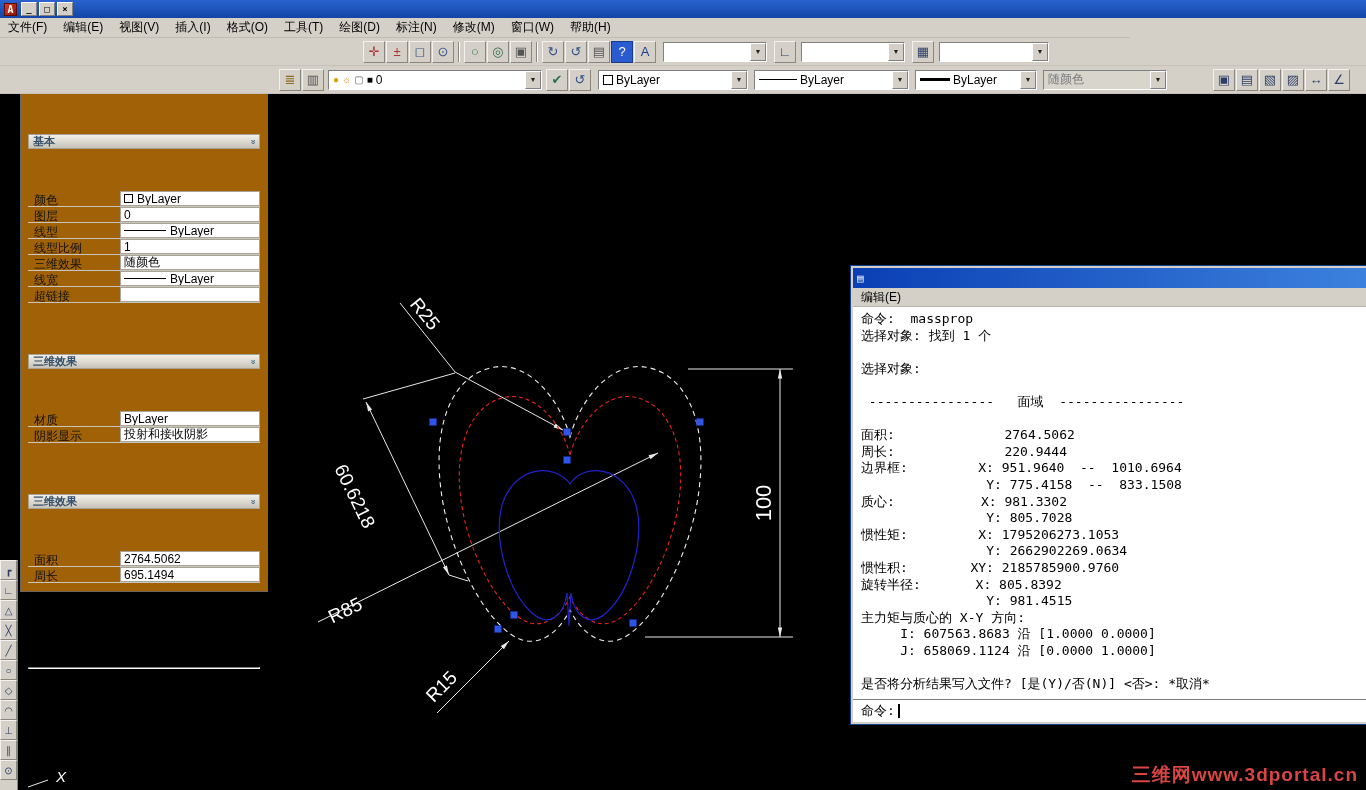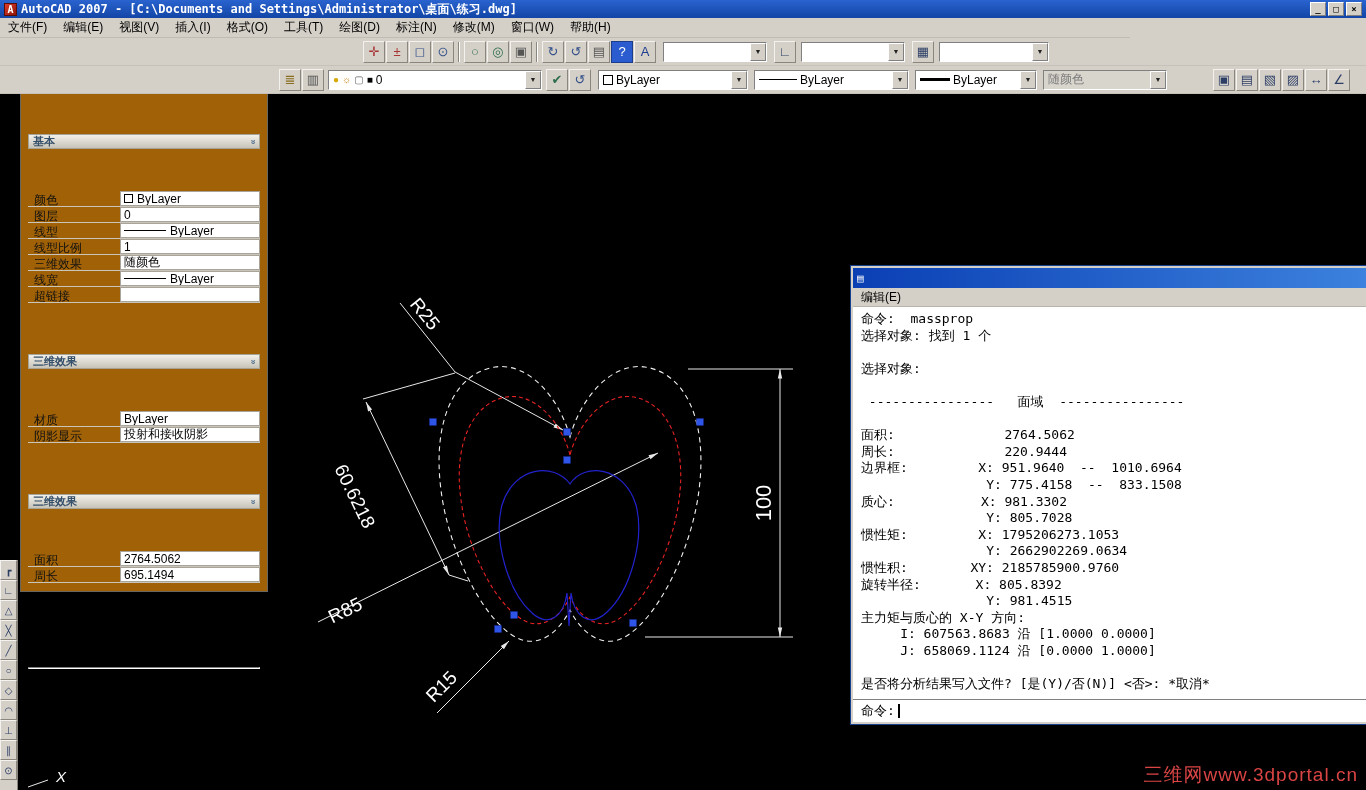--- a/index.html
+++ b/index.html
@@ -88,29 +88,28 @@
     font-family:"DejaVu Sans Mono", monospace; font-size:12px; white-space:nowrap; overflow:hidden;}
   .twicon { color:#e8eef8; font-size:11px; }
   .twmenu { height:19px; background:#d4d0c8; display:flex; align-items:center; border-bottom:1px solid #b8b4ac;}
   .twbody { flex:1; background:#fff; overflow:hidden; padding:4px 8px;
     font-family:"DejaVu Sans Mono", monospace; font-size:13px; line-height:16.6px; color:#000;}
   .twline { white-space:pre; min-height:16.6px; }
   .twprompt { height:23px; background:#fff; border-top:1px solid #808080; padding:3px 8px;
     font-family:"DejaVu Sans Mono", monospace; font-size:13px; display:flex; align-items:center;}
   .cursor { display:inline-block; width:2px; height:14px; background:#000; margin-left:3px; }
 
-  .watermark { position:absolute; right:8px; top:762px; z-index:15; font-size:19px; font-weight:normal;
+  .watermark { position:absolute; right:8px; top:762px; z-index:15; font-size:19px; font-weight:bold;
     color:rgba(255,80,80,.85); letter-spacing:1px; white-space:nowrap; }
 </style>
 </head>
 <body>
 
 <div class="titlebar">
   <span class="appicon">A</span>
-  <span class="titletext">AutoCAD 2007 - [C:\Documents and Settings\Administrator\桌面\练习.dwg]</span>
   <span class="winbtns">
     <span class="winbtn">_</span>
     <span class="winbtn">□</span>
     <span class="winbtn">×</span>
   </span>
 </div>
 
 <div class="menubar">
   <div style="display:flex;">
 

